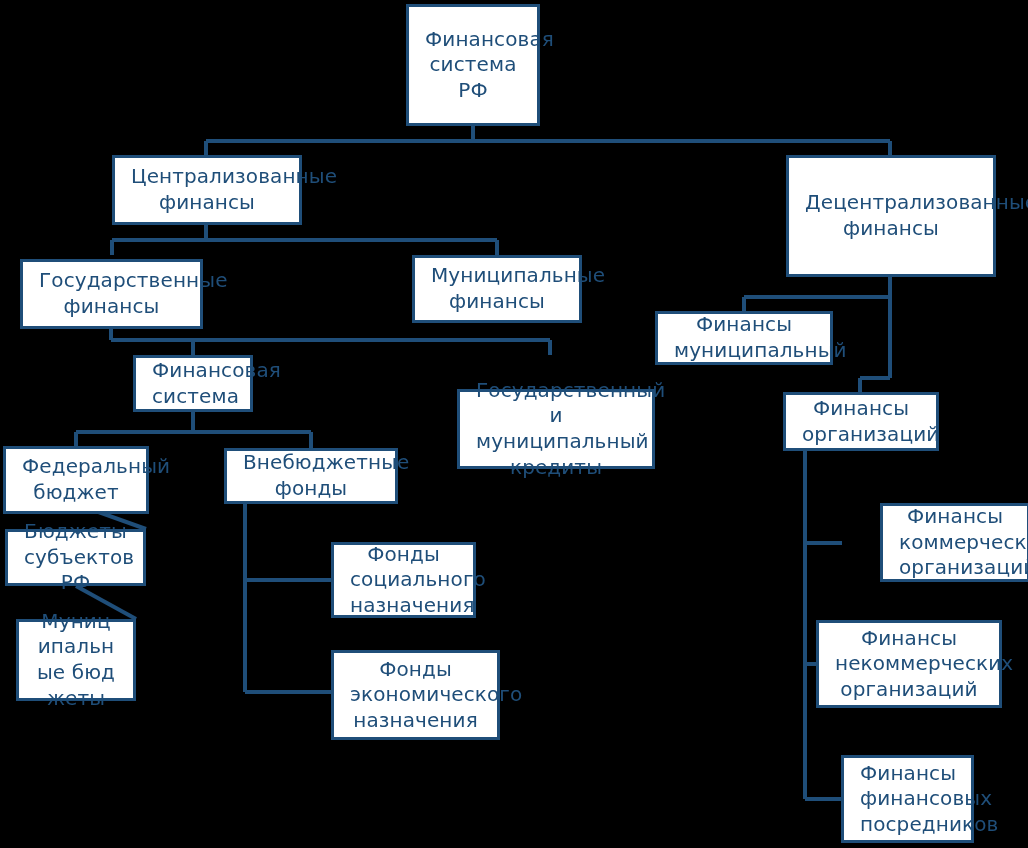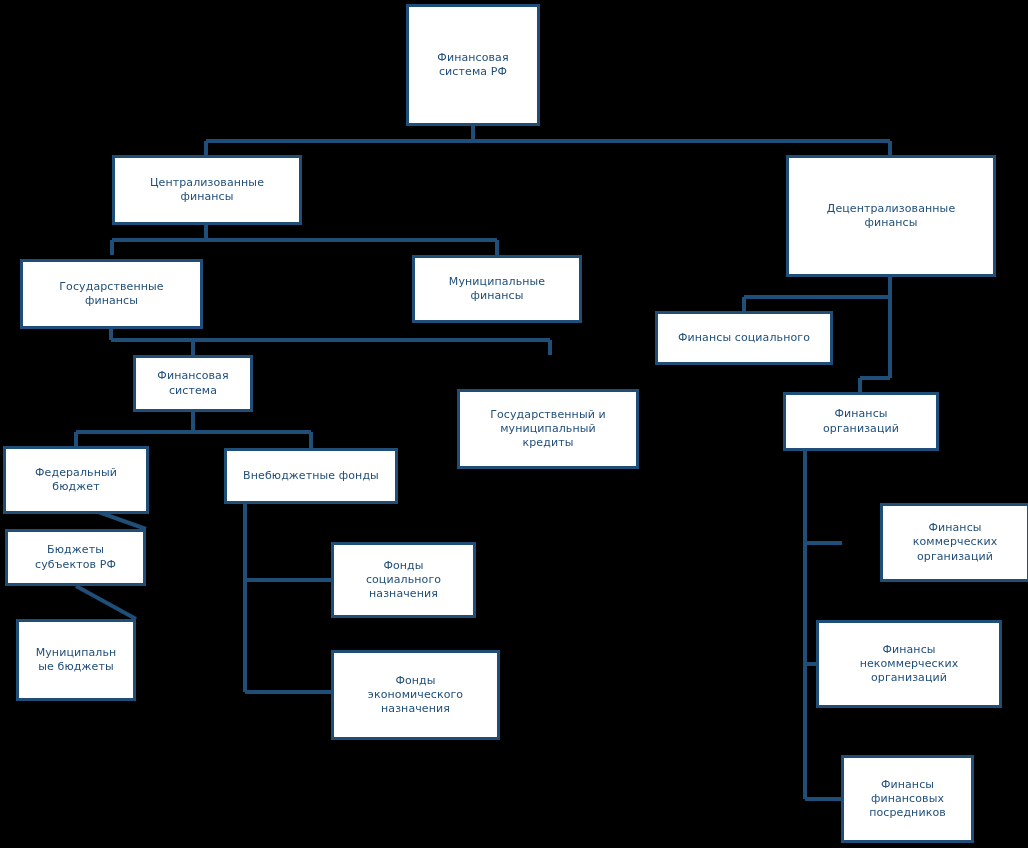--- a/index.html
+++ b/index.html
@@ -28,21 +28,21 @@
     position: absolute;
     box-sizing: border-box;
     background: #FFFFFF;
     border: 3px solid #1F4E79;
     color: #1F4E79;
     display: flex;
     align-items: center;
     justify-content: center;
     text-align: center;
     line-height: 1.28;
-    font-size: 11px;
+    font-size: 20px;
     letter-spacing: 0.1px;
     padding: 2px 16px;
     z-index: 5;
   }
   .node span {
     display: block;
     width: 100%;
   }
 </style>
 </head>
@@ -111,21 +111,21 @@
   </div>
 
   <div class="node" style="left:412px; top:255px; width:170px; height:68px;">
     <span>Муниципальные финансы</span>
   </div>
 
   <div class="node" style="left:133px; top:355px; width:120px; height:57px;">
     <span>Финансовая система</span>
   </div>
 
-  <div class="node" style="left:457px; top:355px; width:182px; height:80px;margin-top:34px;">
+  <div class="node" style="left:457px; top:355px; width:198px; height:80px;margin-top:34px;">
     <span>Государственный и муниципальный кредиты</span>
   </div>
 
   <div class="node" style="left:3px; top:446px; width:146px; height:68px;">
     <span>Федеральный бюджет</span>
   </div>
 
   <div class="node" style="left:224px; top:448px; width:174px; height:56px;">
     <span>Внебюджетные фонды</span>
   </div>
@@ -140,21 +140,21 @@
 
   <div class="node" style="left:331px; top:542px; width:145px; height:76px;">
     <span>Фонды социального назначения</span>
   </div>
 
   <div class="node" style="left:331px; top:650px; width:169px; height:90px;">
     <span>Фонды экономического назначения</span>
   </div>
 
   <div class="node" style="left:655px; top:311px; width:178px; height:54px;">
-    <span>Финансы социального</span>
+    <span>Финансы муниципальный</span>
   </div>
 
   <div class="node" style="left:783px; top:392px; width:156px; height:59px;">
     <span>Финансы организаций</span>
   </div>
 
   <div class="node" style="left:880px; top:503px; width:150px; height:79px;">
     <span>Финансы коммерческих организаций</span>
   </div>
 

